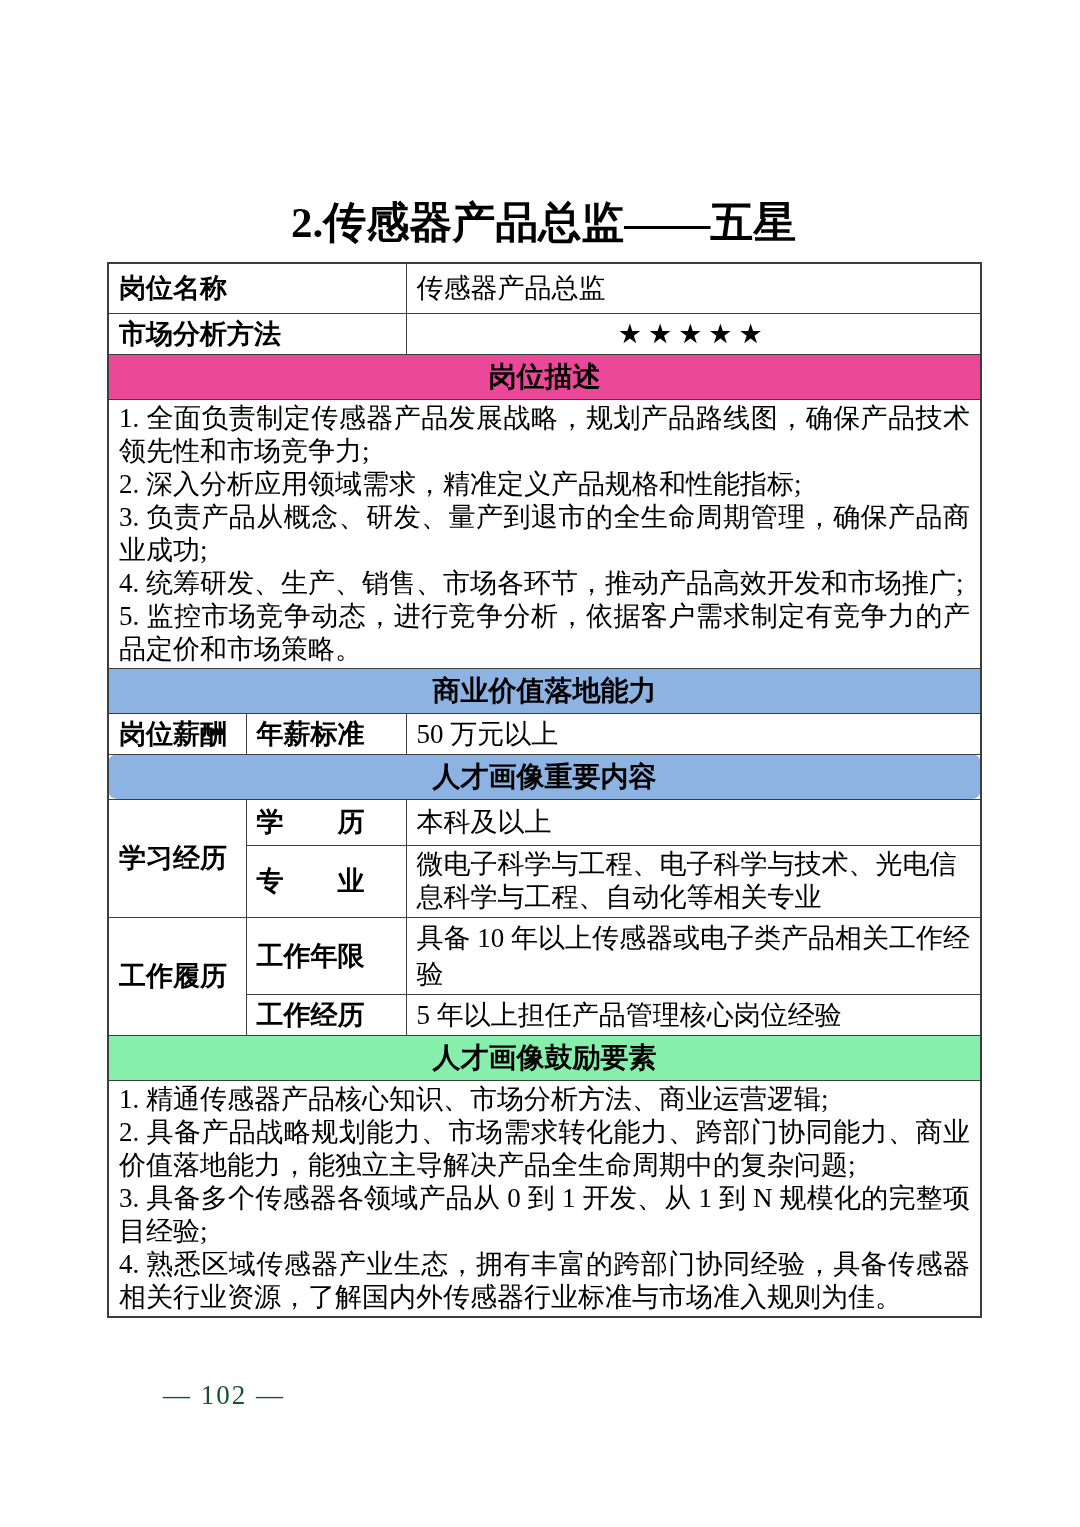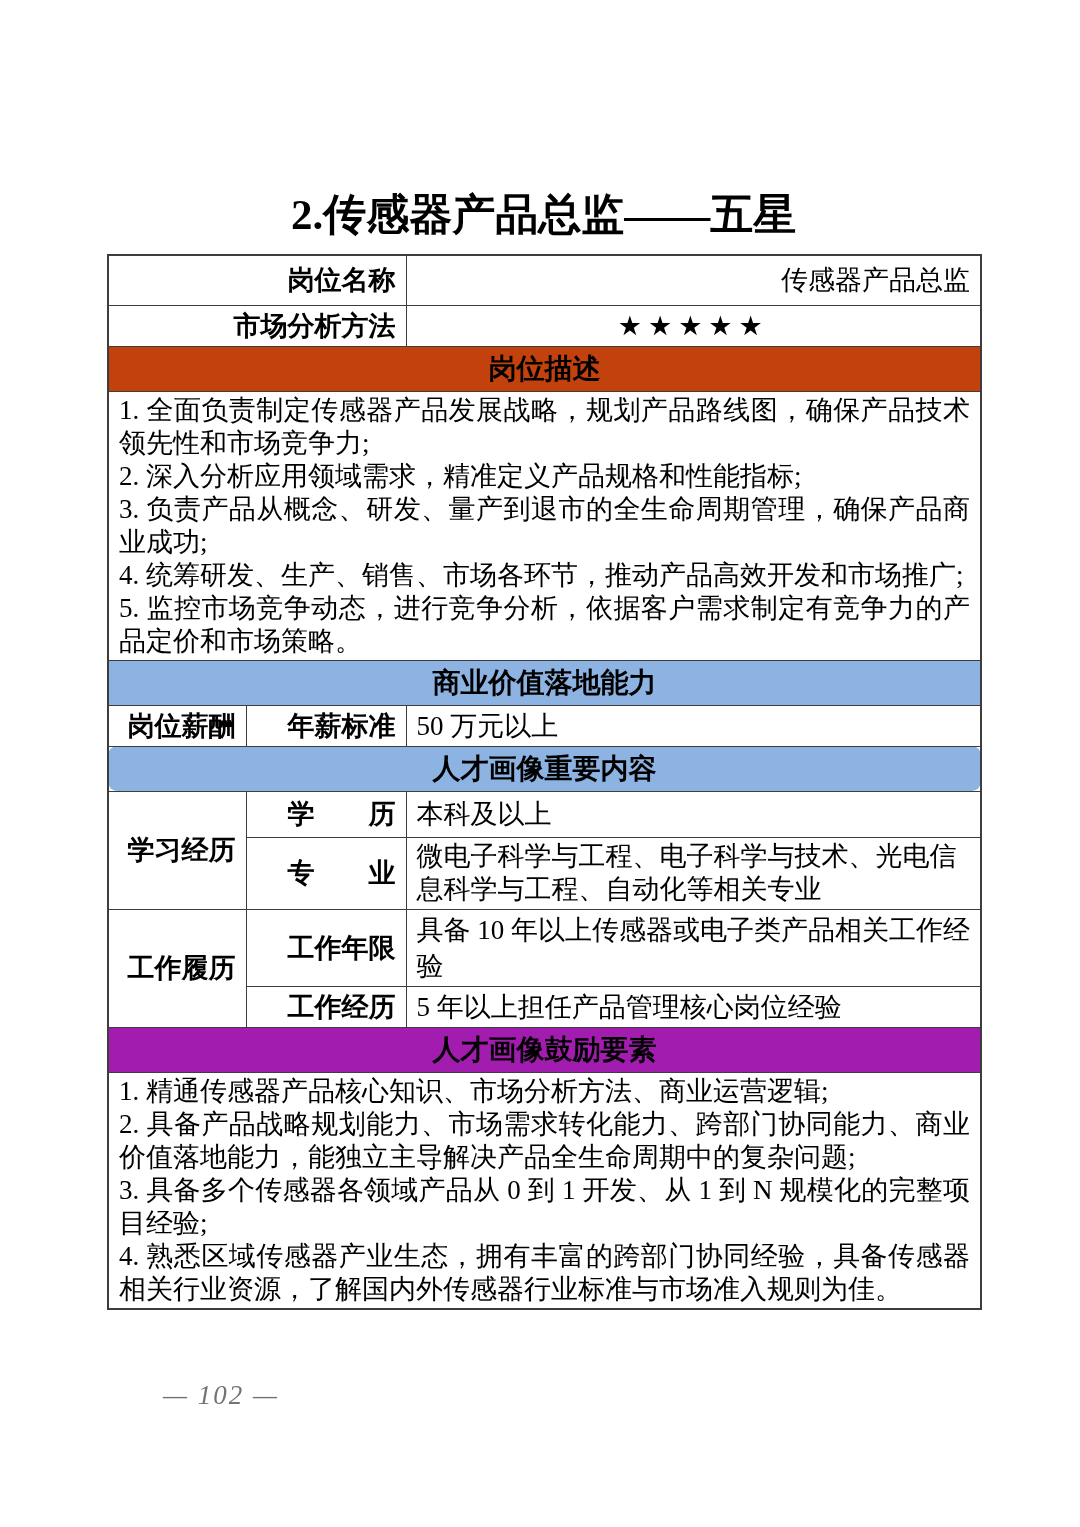--- a/index.html
+++ b/index.html
@@ -4,21 +4,21 @@
 <style>
   html,body { margin:0; padding:0; background:#ffffff; }
   .page {
     position:relative;
     width:1080px; height:1527px;
     background:#ffffff;
     font-family:"Liberation Serif","DejaVu Serif",serif;
     color:#000000;
     overflow:hidden;
   }
-  .content { position:absolute; left:107px; top:186px; width:873px; }
+  .content { position:absolute; left:107px; top:194px; width:873px; }
   .doc-title {
     margin:0 0 10px 0;
     font-size:43px;
     font-weight:bold;
     text-align:center;
     letter-spacing:0px;
     white-space:nowrap;
   }
   table.job-table {
     width:873px;
@@ -26,21 +26,21 @@
     border-collapse:collapse;
     border:2.5px solid #3d3d3d;
   }
   table.job-table td {
     border:1.5px solid #3d3d3d;
     font-size:27px;
     padding:2px 10px;
     vertical-align:middle;
     word-break:break-all;
   }
-  td.c { text-align:right; }
+  td.c { text-align:left; }
   td.b { font-weight:bold; font-size:28px; }
   tr.blue-row td {
     font-weight:bold;
     font-size:28px;
     text-align:center;
     height:40px;
   }
   td.value { text-align:left; padding-left:13px; }
   td.stars { font-size:31px; letter-spacing:6px; text-align:center; }
   td.para {
@@ -54,22 +54,21 @@
   tr.r-sal   { height:36px; }
   tr.r-edu   { height:46px; }
   tr.r-major { height:72px; }
   tr.r-wy    { height:44px; }
   tr.r-we    { height:32px;margin-top:42px; }
   .footer {
     position:absolute;
     left:163px; top:1380px;
     font-size:27px;
     letter-spacing:2px;
-    color:#737373;
-    font-style:italic;
+    color:#14532d;
   }
 </style>
 </head>
 <body>
 
 <div class="page">
   <div class="content">
 
     <h1 class="doc-title">2.传感器产品总监——五星</h1>
 
@@ -85,21 +84,21 @@
         <td colspan="2" class="c b">岗位名称</td>
         <td class="c">传感器产品总监</td>
       </tr>
 
       <tr class="r-star">
         <td colspan="2" class="c b">市场分析方法</td>
         <td class="stars">★★★★★</td>
       </tr>
 
       <tr class="blue-row">
-        <td colspan="3" style="background: #c2410c;">岗位描述</td>
+        <td colspan="3" style="background: #ec4899;">岗位描述</td>
       </tr>
 
       <tr>
         <td colspan="3" class="para">
           <div>1. 全面负责制定传感器产品发展战略，规划产品路线图，确保产品技术领先性和市场竞争力;</div>
           <div>2. 深入分析应用领域需求，精准定义产品规格和性能指标;</div>
           <div>3. 负责产品从概念、研发、量产到退市的全生命周期管理，确保产品商业成功;</div>
           <div>4. 统筹研发、生产、销售、市场各环节，推动产品高效开发和市场推广;</div>
           <div>5. 监控市场竞争动态，进行竞争分析，依据客户需求制定有竞争力的产品定价和市场策略。</div>
         </td>
@@ -135,21 +134,21 @@
         <td class="c b">工作年限</td>
         <td class="value">具备 10 年以上传感器或电子类产品相关工作经验</td>
       </tr>
 
       <tr class="r-we">
         <td class="c b">工作经历</td>
         <td class="value">5 年以上担任产品管理核心岗位经验</td>
       </tr>
 
       <tr class="blue-row">
-        <td colspan="3" style="background: #a21caf;">人才画像鼓励要素</td>
+        <td colspan="3" style="background: #86efac;">人才画像鼓励要素</td>
       </tr>
 
       <tr>
         <td colspan="3" class="para">
           <div>1. 精通传感器产品核心知识、市场分析方法、商业运营逻辑;</div>
           <div>2. 具备产品战略规划能力、市场需求转化能力、跨部门协同能力、商业价值落地能力，能独立主导解决产品全生命周期中的复杂问题;</div>
           <div>3. 具备多个传感器各领域产品从 0 到 1 开发、从 1 到 N 规模化的完整项目经验;</div>
           <div>4. 熟悉区域传感器产业生态，拥有丰富的跨部门协同经验，具备传感器相关行业资源，了解国内外传感器行业标准与市场准入规则为佳。</div>
         </td>
       </tr>

